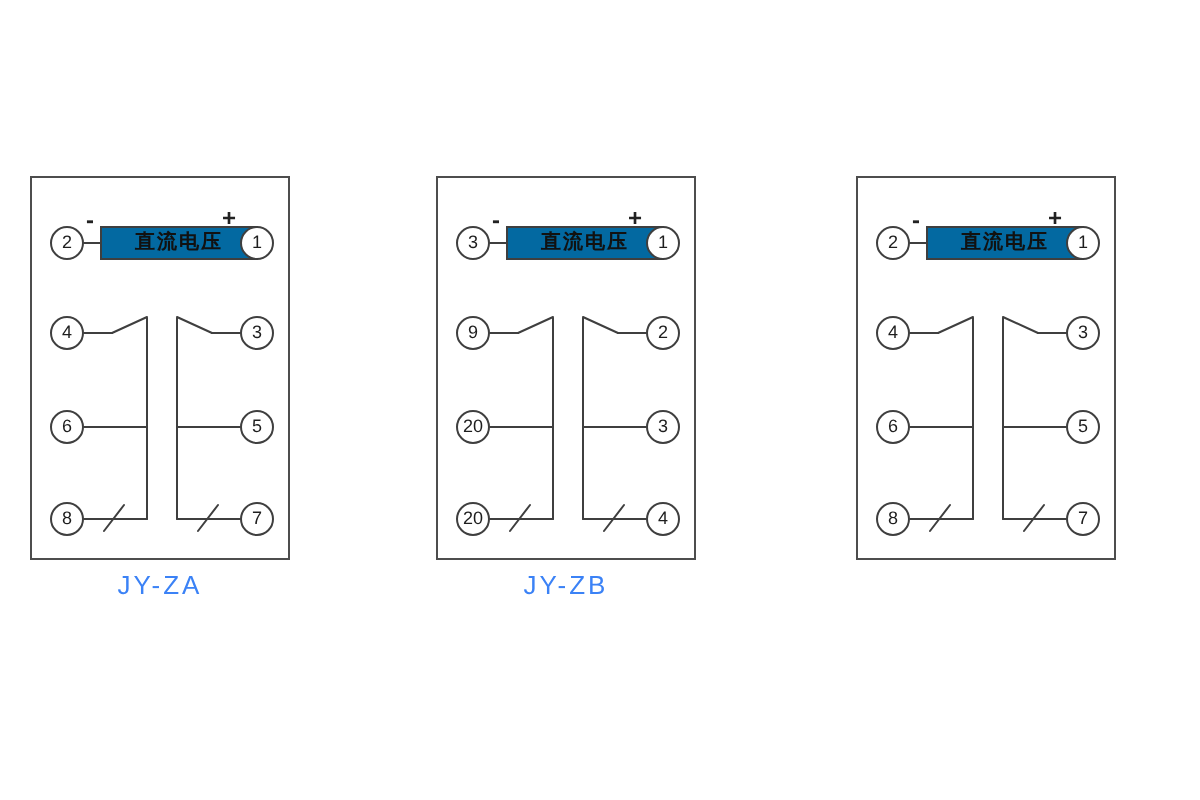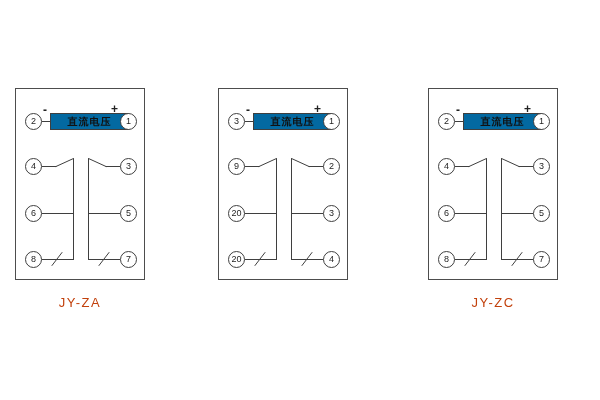--- a/index.html
+++ b/index.html
@@ -66,25 +66,25 @@
     position: absolute;
     font-size: 12px;
     font-weight: bold;
     color: #222222;
     line-height: 12px;
   }
   .minus { left: 27px; top: 15px; }
   .plus  { left: 95px; top: 14px; }
 
   .caption {
-    margin-top: 15px;
+    margin-top: 5px;
     text-align: center;
     font-size: 13px;
     letter-spacing: 1.5px;
-    color: #c2410c;
+    color: #3b82f6;
   }
 </style>
 </head>
 <body>
 
 <div class="stage">
 
   <div class="panel-wrap p0">
     <div class="panel">
       <svg class="wires" width="130" height="192" viewBox="0 0 130 192" aria-hidden="true">
@@ -157,20 +157,21 @@
       <div class="terminal t-topright">1</div>
       <div class="polarity minus">-</div>
       <div class="polarity plus">+</div>
       <div class="terminal t-l1">9</div>
       <div class="terminal t-l2">20</div>
       <div class="terminal t-l3">20</div>
       <div class="terminal t-r1">2</div>
       <div class="terminal t-r2">3</div>
       <div class="terminal t-r3">4</div>
     </div>
+    <div class="caption">JY-ZB</div>
   </div>
 
   <div class="panel-wrap p2">
     <div class="panel">
       <svg class="wires" width="130" height="192" viewBox="0 0 130 192" aria-hidden="true">
         <g stroke="#3f3f3f" stroke-width="1" fill="none" stroke-linecap="round">
           <g>
             <line x1="26" y1="32.5" x2="34" y2="32.5"></line>
             <line x1="93" y1="32.5" x2="104" y2="32.5"></line>
           </g>
@@ -197,16 +198,15 @@
       <div class="terminal t-topright">1</div>
       <div class="polarity minus">-</div>
       <div class="polarity plus">+</div>
       <div class="terminal t-l1">4</div>
       <div class="terminal t-l2">6</div>
       <div class="terminal t-l3">8</div>
       <div class="terminal t-r1">3</div>
       <div class="terminal t-r2">5</div>
       <div class="terminal t-r3">7</div>
     </div>
-    <div class="caption">JY-ZC</div>
   </div>
 
 </div>
 
 </body></html>

